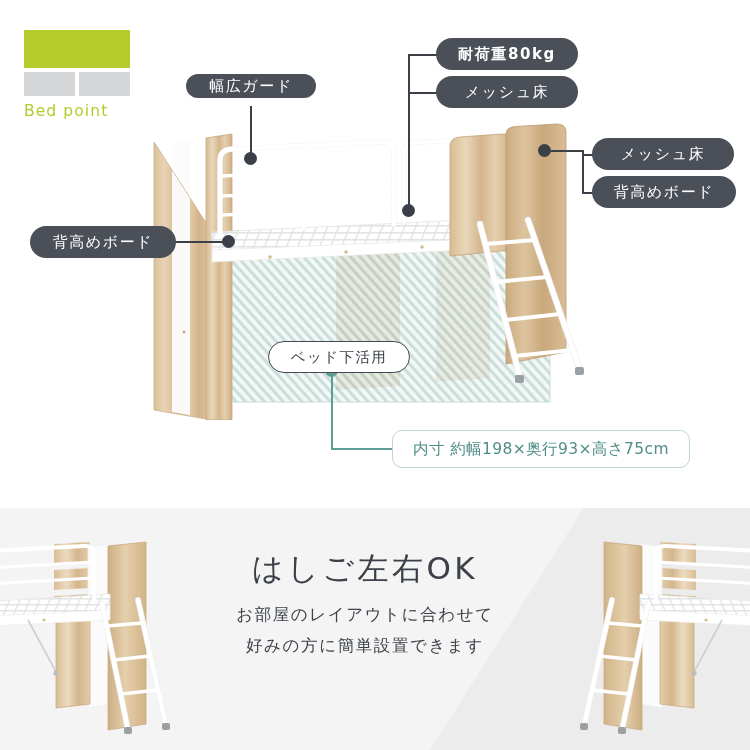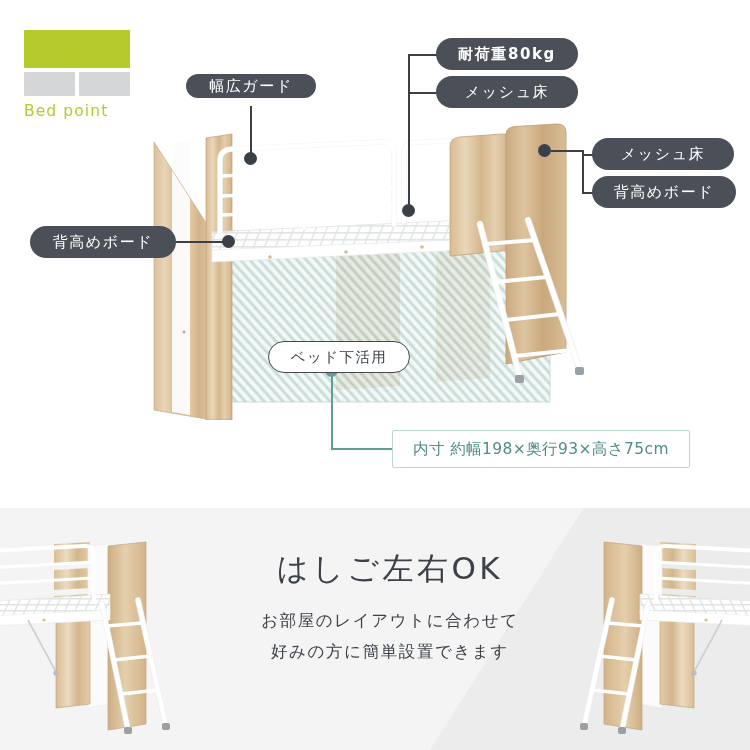--- a/index.html
+++ b/index.html
@@ -44,21 +44,21 @@
     background:#ffffff; border:1.6px solid #434852; border-radius:999px;
     display:flex; align-items:center; justify-content:center;
     color:#3b4049; font-size:14.5px; letter-spacing:1.4px; white-space:nowrap;
     z-index:40;
     margin-top:44px;
   }
 
   
   #dim-box {
     position:absolute; left:392px; top:430px; width:298px; height:38px;
-    background:#ffffff; border:1.4px solid #bcd6d2; border-radius:2px;
+    background:#ffffff; border:1.4px solid #bcd6d2; border-radius:10px;
     display:flex; align-items:center; justify-content:center;
     color:#4f8d86; font-size:15.5px; letter-spacing:0.4px; white-space:nowrap;
     z-index:40;
   }
 
   
   .ln { position:absolute; background:#3a3f48; z-index:35; }
   .ln.v { width:1.6px; }
   .ln.h { height:1.6px; }
   .ln.teal { background:#5f9c95; }
@@ -74,26 +74,26 @@
   
   #bottom-section {
     position:absolute; left:0; top:508px; width:750px; height:242px;
     background:#f4f4f4; overflow:hidden;
   }
   #bottom-wedge {
     position:absolute; right:0; top:0; width:320px; height:242px;
     background:#ececec;
     clip-path:polygon(48% 0, 100% 0, 100% 100%, 0% 100%);
   }
-  #bottom-copy { position:absolute; left:220px; top:40px; width:340px; text-align:center; z-index:6; }
+  #bottom-copy { position:absolute; left:195px; top:40px; width:340px; text-align:center; z-index:6; }
   #bottom-copy .headline {
     font-size:31px; color:#3c4048; letter-spacing:3.5px; white-space:nowrap;
     font-family:"DejaVu Sans","Liberation Sans",sans-serif;
   }
-  #bottom-copy .sub { margin-top:16px; }
+  #bottom-copy .sub { margin-top:10px; }
   #bottom-copy .sub div {
     font-size:16.5px; color:#3c4048; letter-spacing:1.6px;
     line-height:1.85; white-space:nowrap;
   }
   .mini-bed { position:absolute; top:0; z-index:5; }
 </style>
 </head>
 <body>
 
 <div id="page">

